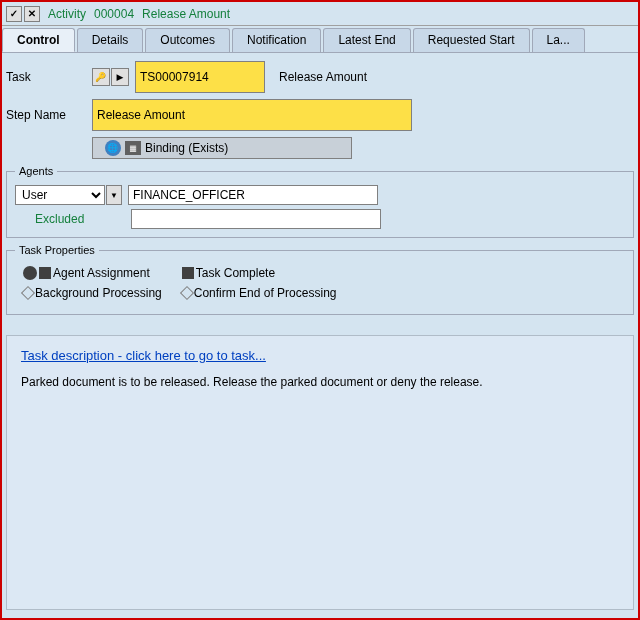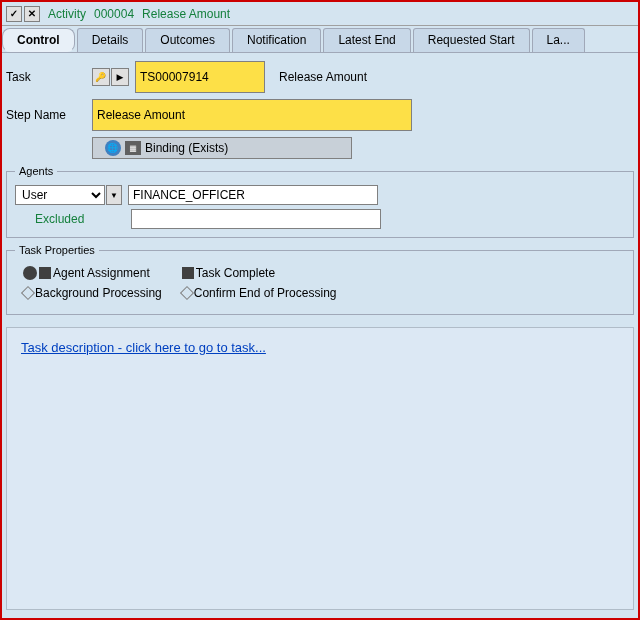--- a/index.html
+++ b/index.html
@@ -65,21 +65,20 @@
       background: #c8d8e8;
       color: #000;
       border-radius: 3px 3px 0 0;
       position: relative;
     }
     .tab.active {
       background: #e8f0f8;
       font-weight: bold;
       border-bottom: 1px solid #e8f0f8;
       z-index: 1;
-      border-radius: 8px;
     }
     .content-area {
       flex: 1;
       background: #d4e4f0;
       padding: 8px 4px;
       display: flex;
       flex-direction: column;
       gap: 6px;
     }
     .form-row {
@@ -260,21 +259,21 @@
       height: 10px;
       background: #d4e4f0;
       border: 1px solid #808080;
       transform: rotate(45deg);
     }
     .description-area {
       flex: 1;
       background: #dce8f4;
       border: 1px solid #b0bcc8;
       padding: 12px 14px;
-      margin-top: 6px;
+      margin-top: 14px;
       display: flex;
       flex-direction: column;
       gap: 10px;
     }
     .desc-link {
       color: #0040c0;
       text-decoration: underline;
       cursor: pointer;
       font-size: 13px;
     }
@@ -373,16 +372,17 @@
           <div class="task-prop-item">
             <div class="prop-icon-diamond"></div>
             <span>Confirm End of Processing</span>
           </div>
         </div>
       </div>
     </fieldset>
 
     <div class="description-area">
       <a class="desc-link">Task description - click here to go to task...</a>
+      <span class="desc-text">Parked document is to be released. Release the parked document or deny the release.</span>
     </div>
 
   </div>
 </div>
 
 </body></html>

